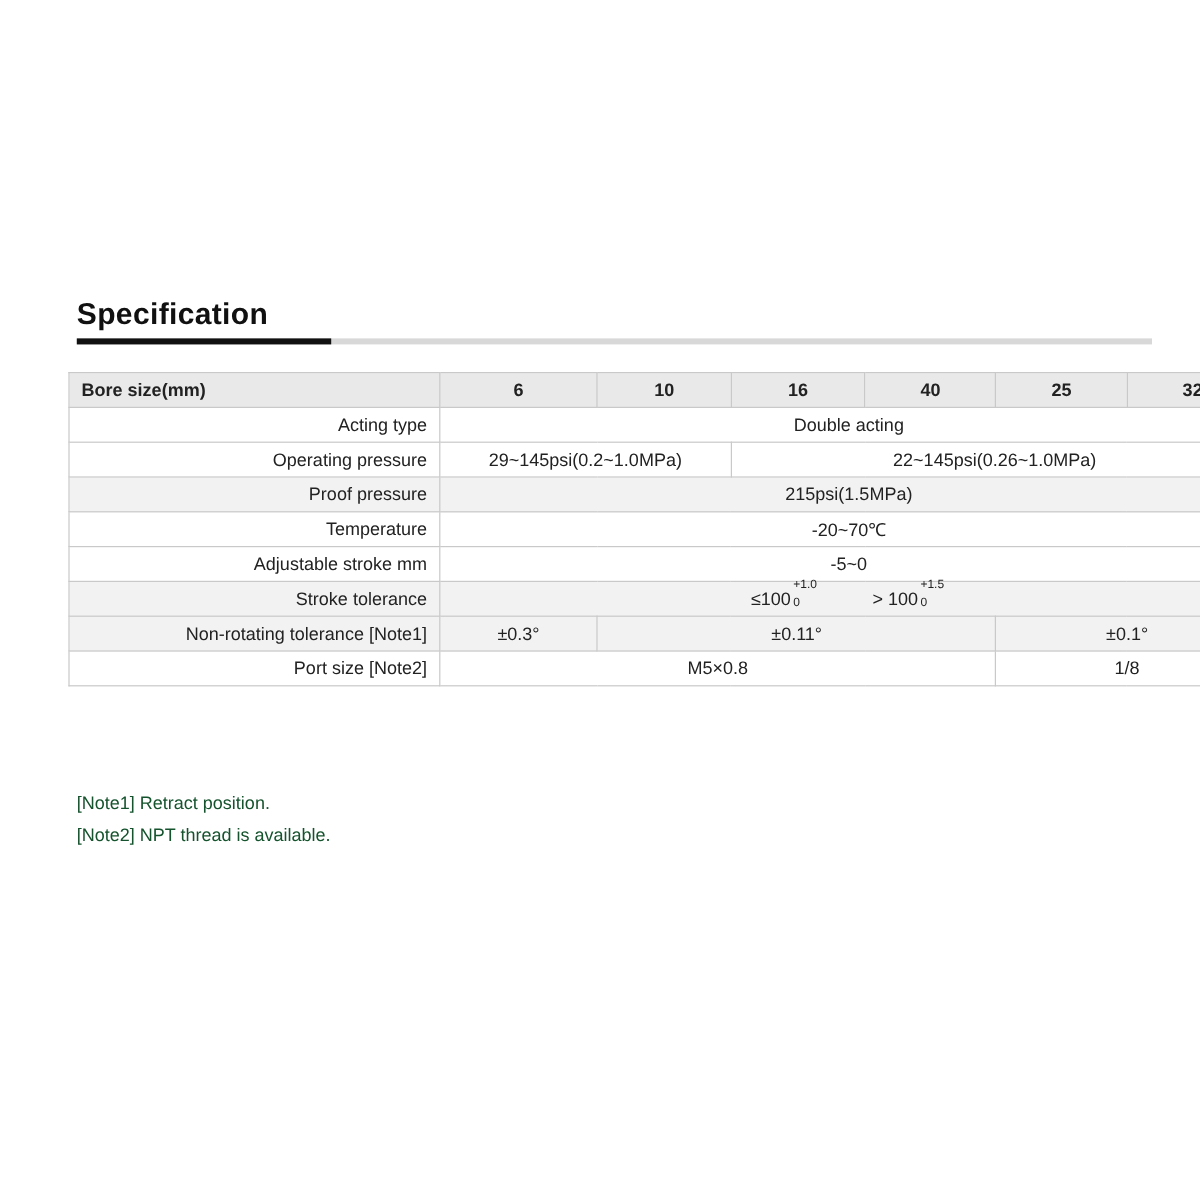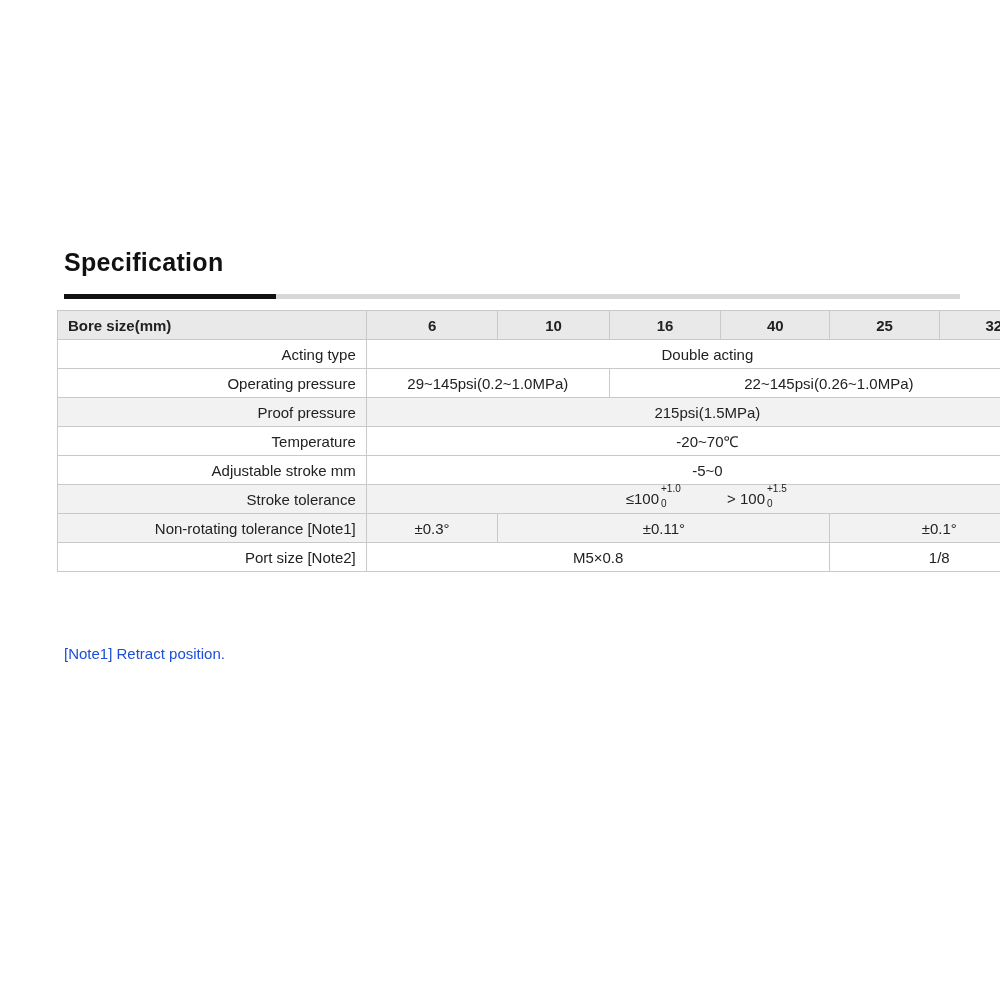--- a/index.html
+++ b/index.html
@@ -30,21 +30,21 @@
     left: 64px;
     top: 246px;
     width: 896px;
   }
   .title-text {
     font-size: 25px;
     font-weight: bold;
     letter-spacing: 0.3px;
     color: #111111;
     line-height: 32px;
-    padding-bottom: 16px;
+    padding-bottom: 4px;
   }
   .title-rule {
     position: relative;
     height: 5px;
     width: 896px;
     background: #d8d8d8;
   }
   .title-rule-accent {
     position: absolute;
     left: 0;
@@ -88,23 +88,23 @@
   }
   .alt td {
     background: #f2f2f2;
   }
   .ctr {
     text-align: center;
   }
   .note-wrap {
     position: absolute;
     left: 64px;
-    top: 640px;
+    top: 656px;
     font-size: 15px;
-    color: #1d4ed8;
+    color: #14532d;
     line-height: 27px;
   }
   .note-line {
     white-space: nowrap;
   }
 
   .sup {
     display: inline-block;
     position: relative;
     width: 24px;
@@ -213,15 +213,16 @@
       <tr>
         <td class="row-head">Port size [Note2]</td>
         <td class="ctr" colspan="4">M5×0.8</td>
         <td class="ctr" colspan="2">1/8</td>
       </tr>
     </tbody>
   </table>
 
   <div class="note-wrap">
     <div class="note-line">[Note1] Retract position.</div>
+    <div class="note-line">[Note2] NPT thread is available.</div>
   </div>
 
 </div>
 
 </body></html>

